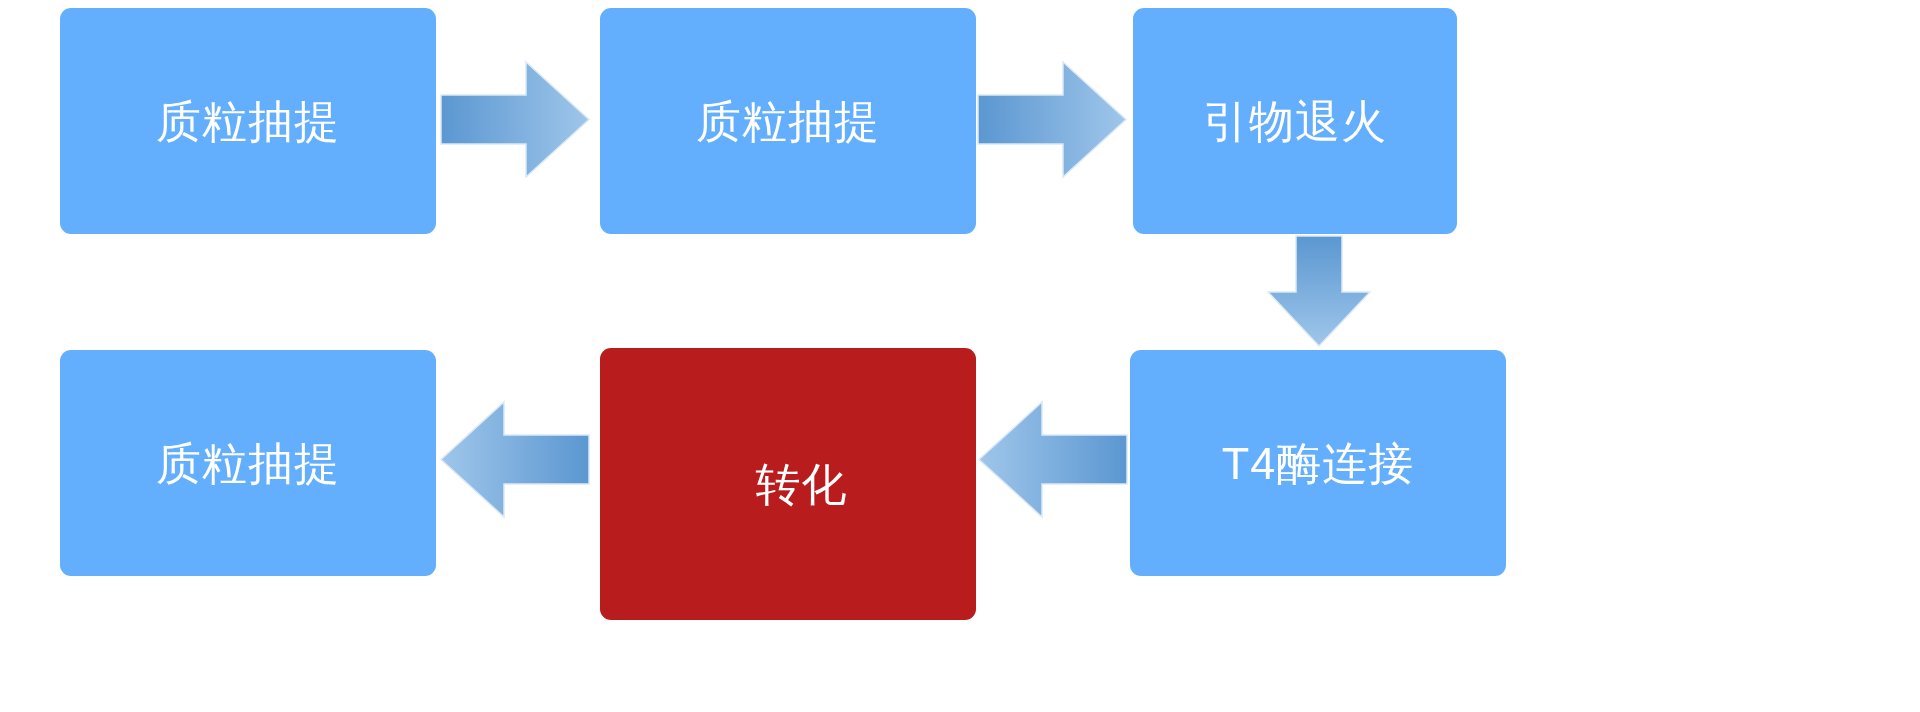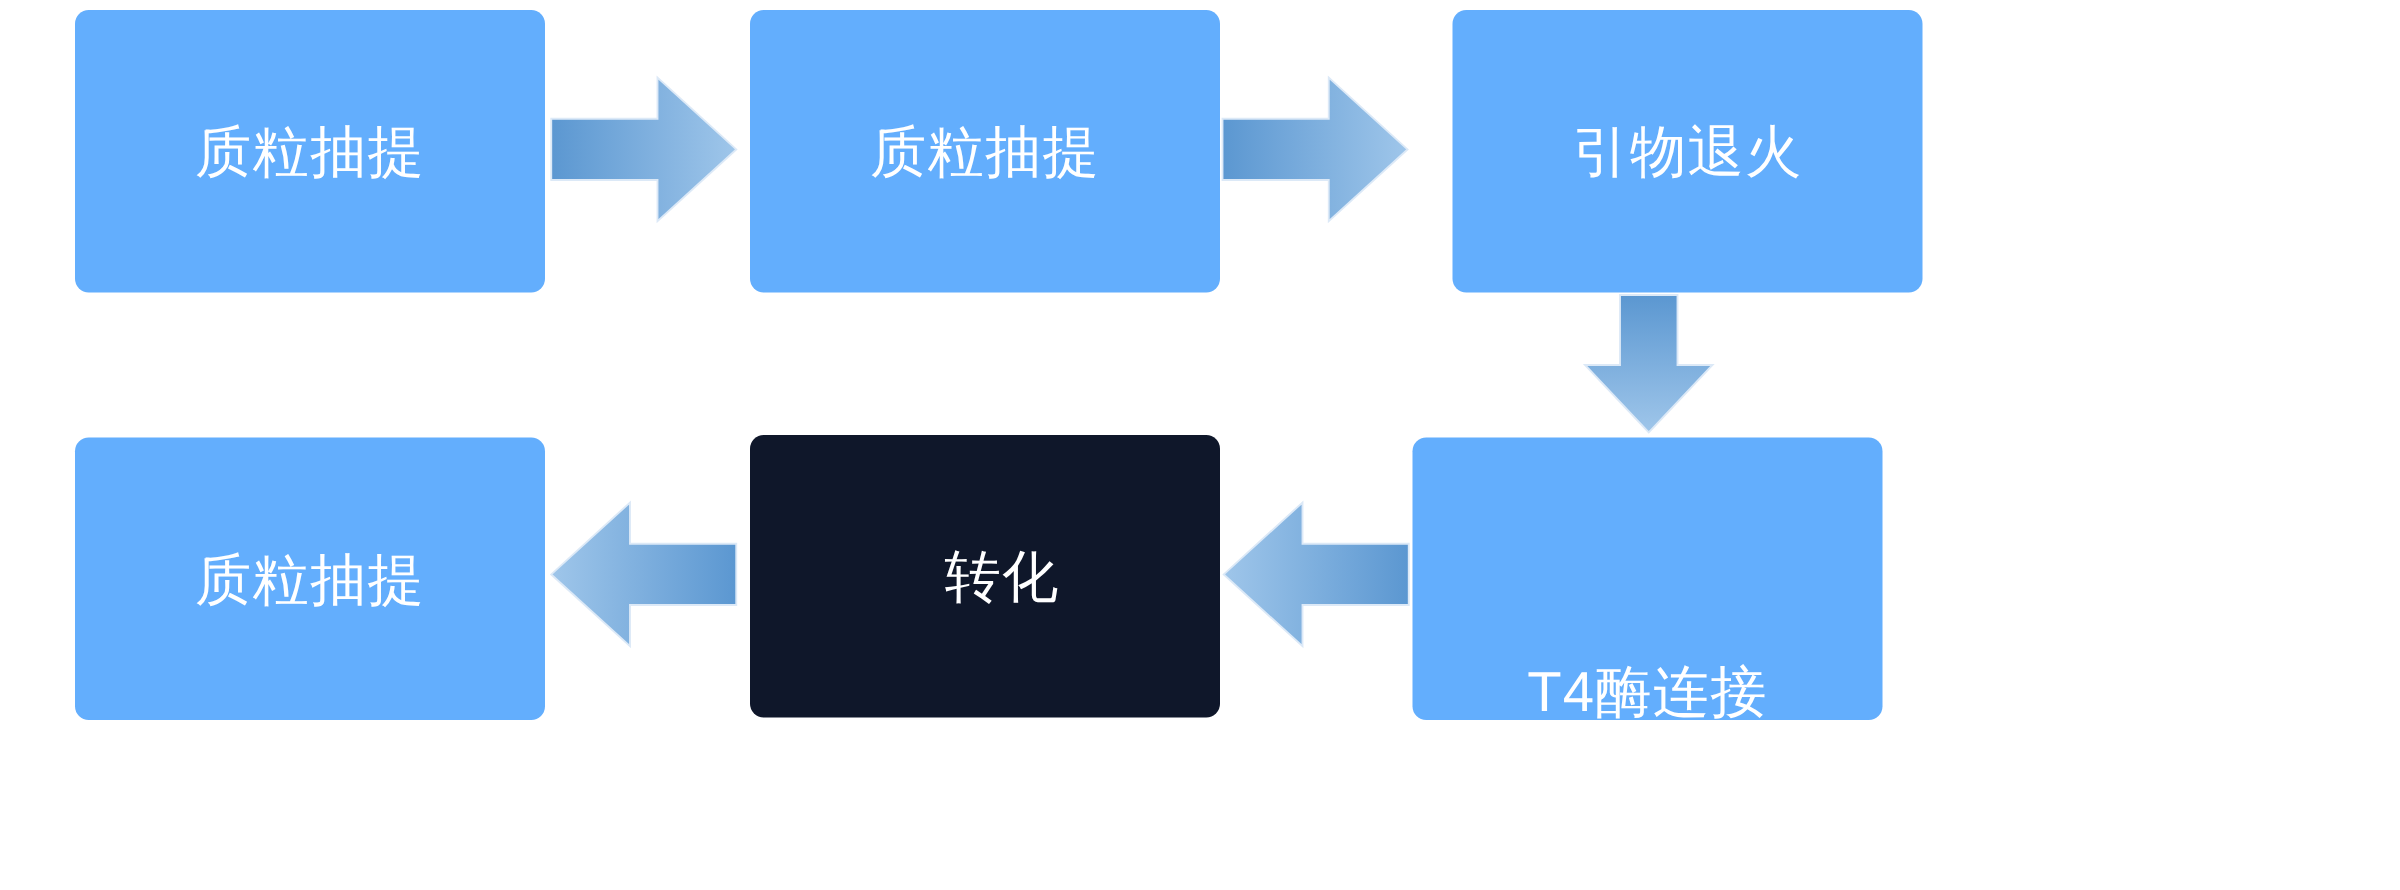--- a/index.html
+++ b/index.html
@@ -52,29 +52,29 @@
 <div id="canvas">
 
   <div class="node" style="left:60px; top:8px; width:376px; height:226px; background:#63AEFD;">
     <span class="node-label">质粒抽提</span>
   </div>
 
   <div class="node" style="left:600px; top:8px; width:376px; height:226px; background:#63AEFD;">
     <span class="node-label">质粒抽提</span>
   </div>
 
-  <div class="node" style="left:1133px; top:8px; width:376px; height:226px; background:#63AEFD;margin-left:29px;">
+  <div class="node" style="left:1133px; top:8px; width:324px; height:226px; background:#63AEFD;">
     <span class="node-label">引物退火</span>
   </div>
 
-  <div class="node" style="left:1130px; top:350px; width:376px; height:226px; background:#63AEFD;align-items:flex-end;">
+  <div class="node" style="left:1130px; top:350px; width:376px; height:226px; background:#63AEFD;">
     <span class="node-label">T4酶连接</span>
   </div>
 
-  <div class="node" style="left:600px; top:348px; width:376px; height:226px; background:#0f172a;padding-left:27px;">
+  <div class="node" style="left:600px; top:348px; width:376px; height:272px; background:#b91c1c;padding-left:27px;">
     <span class="node-label">转化</span>
   </div>
 
   <div class="node" style="left:60px; top:350px; width:376px; height:226px; background:#63AEFD;">
     <span class="node-label">质粒抽提</span>
   </div>
 
   <div class="arrow" style="left:441px; top:62px; width:148px; height:115px;">
     <svg width="148" height="115" viewBox="0 0 148 115" xmlns="http://www.w3.org/2000/svg">
       <defs>

